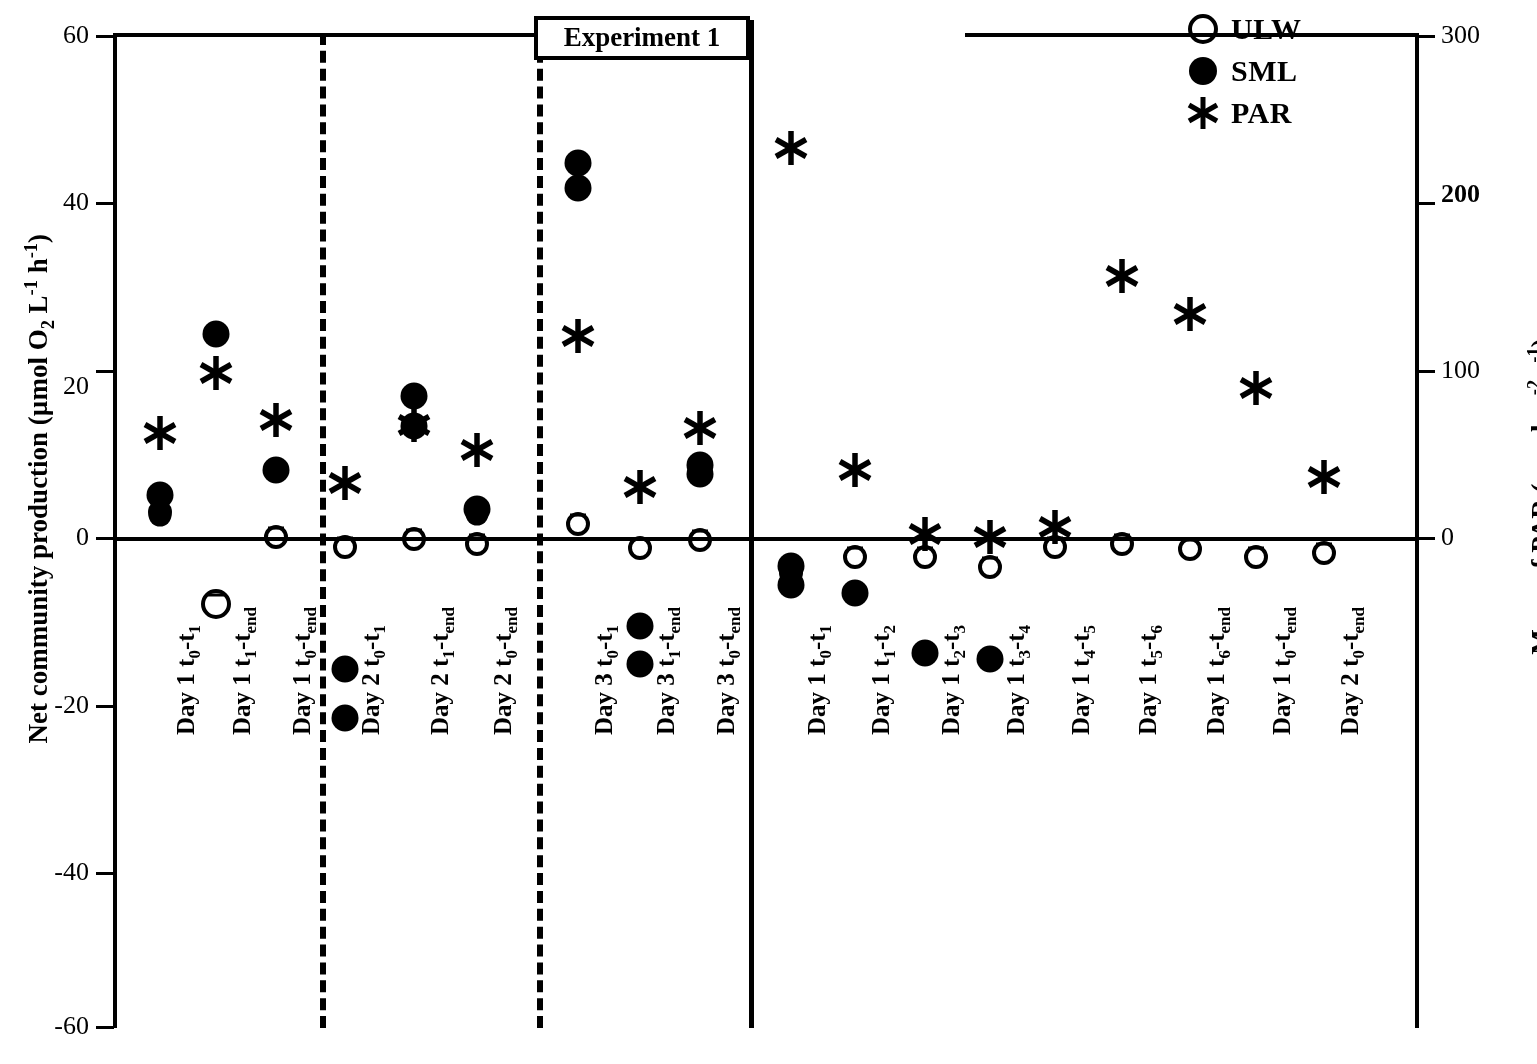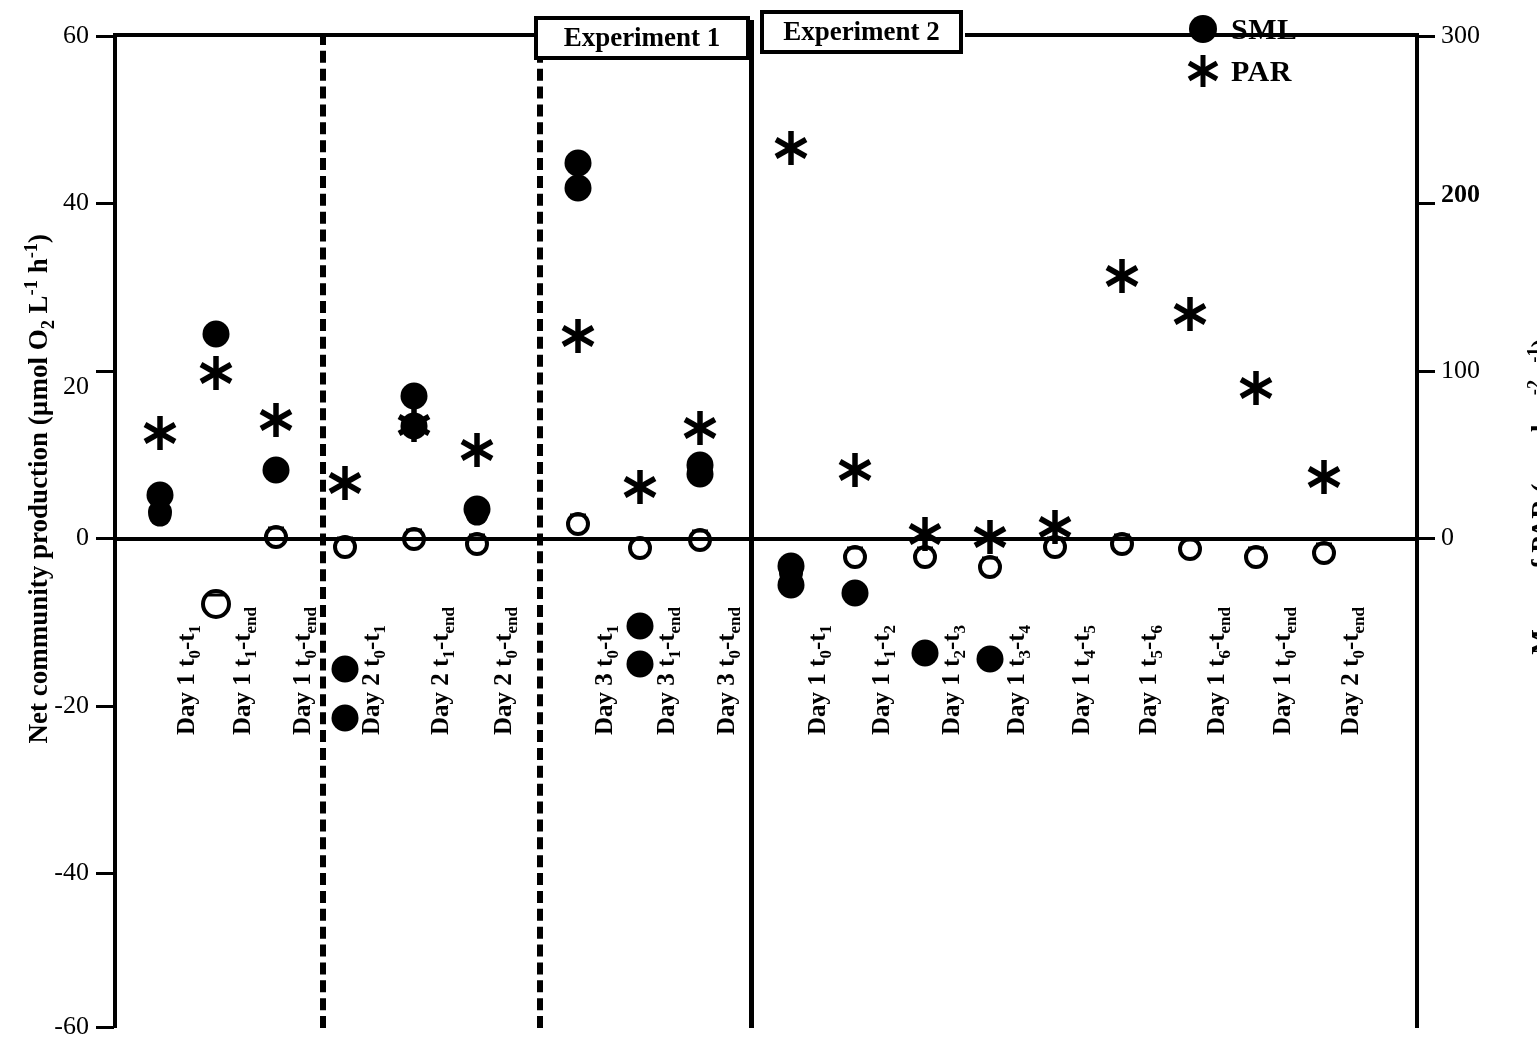--- a/index.html
+++ b/index.html
@@ -237,23 +237,30 @@
   </div>
   <div class="axis-title-right">
     Mean of PAR (µmol m<sup>-2</sup> s<sup>-1</sup>)
   </div>
 
   <div class="divider-dash" style="left:320px; top:33px; height:995px;"></div>
   <div class="divider-dash" style="left:537px; top:33px; height:995px;"></div>
   <div class="divider-solid" style="left:749px; top:20px; height:1008px;"></div>
 
   <div class="exp-box" style="left:534px; top:16px; width:216px; height:44px;">Experiment 1</div>
-  <div class="exp-box" style="left:760px; top:10px; width:203px; height:44px;">Experiment 2</div>
 
   <div class="legend">
+    <div class="legend-row">
+      <span class="legend-sym">
+        <svg width="34" height="34" viewBox="0 0 34 34">
+            <circle cx="17" cy="17" r="13" fill="none" stroke="#000" stroke-width="4"></circle>
+          </svg>
+      </span>
+      <span class="legend-txt">ULW</span>
+    </div>
     <div class="legend-row">
       <span class="legend-sym">
         <svg width="34" height="34" viewBox="0 0 34 34">
             <circle cx="17" cy="17" r="14" fill="#000"></circle>
           </svg>
       </span>
       <span class="legend-txt">SML</span>
     </div>
     <div class="legend-row">
       <span class="legend-sym">

